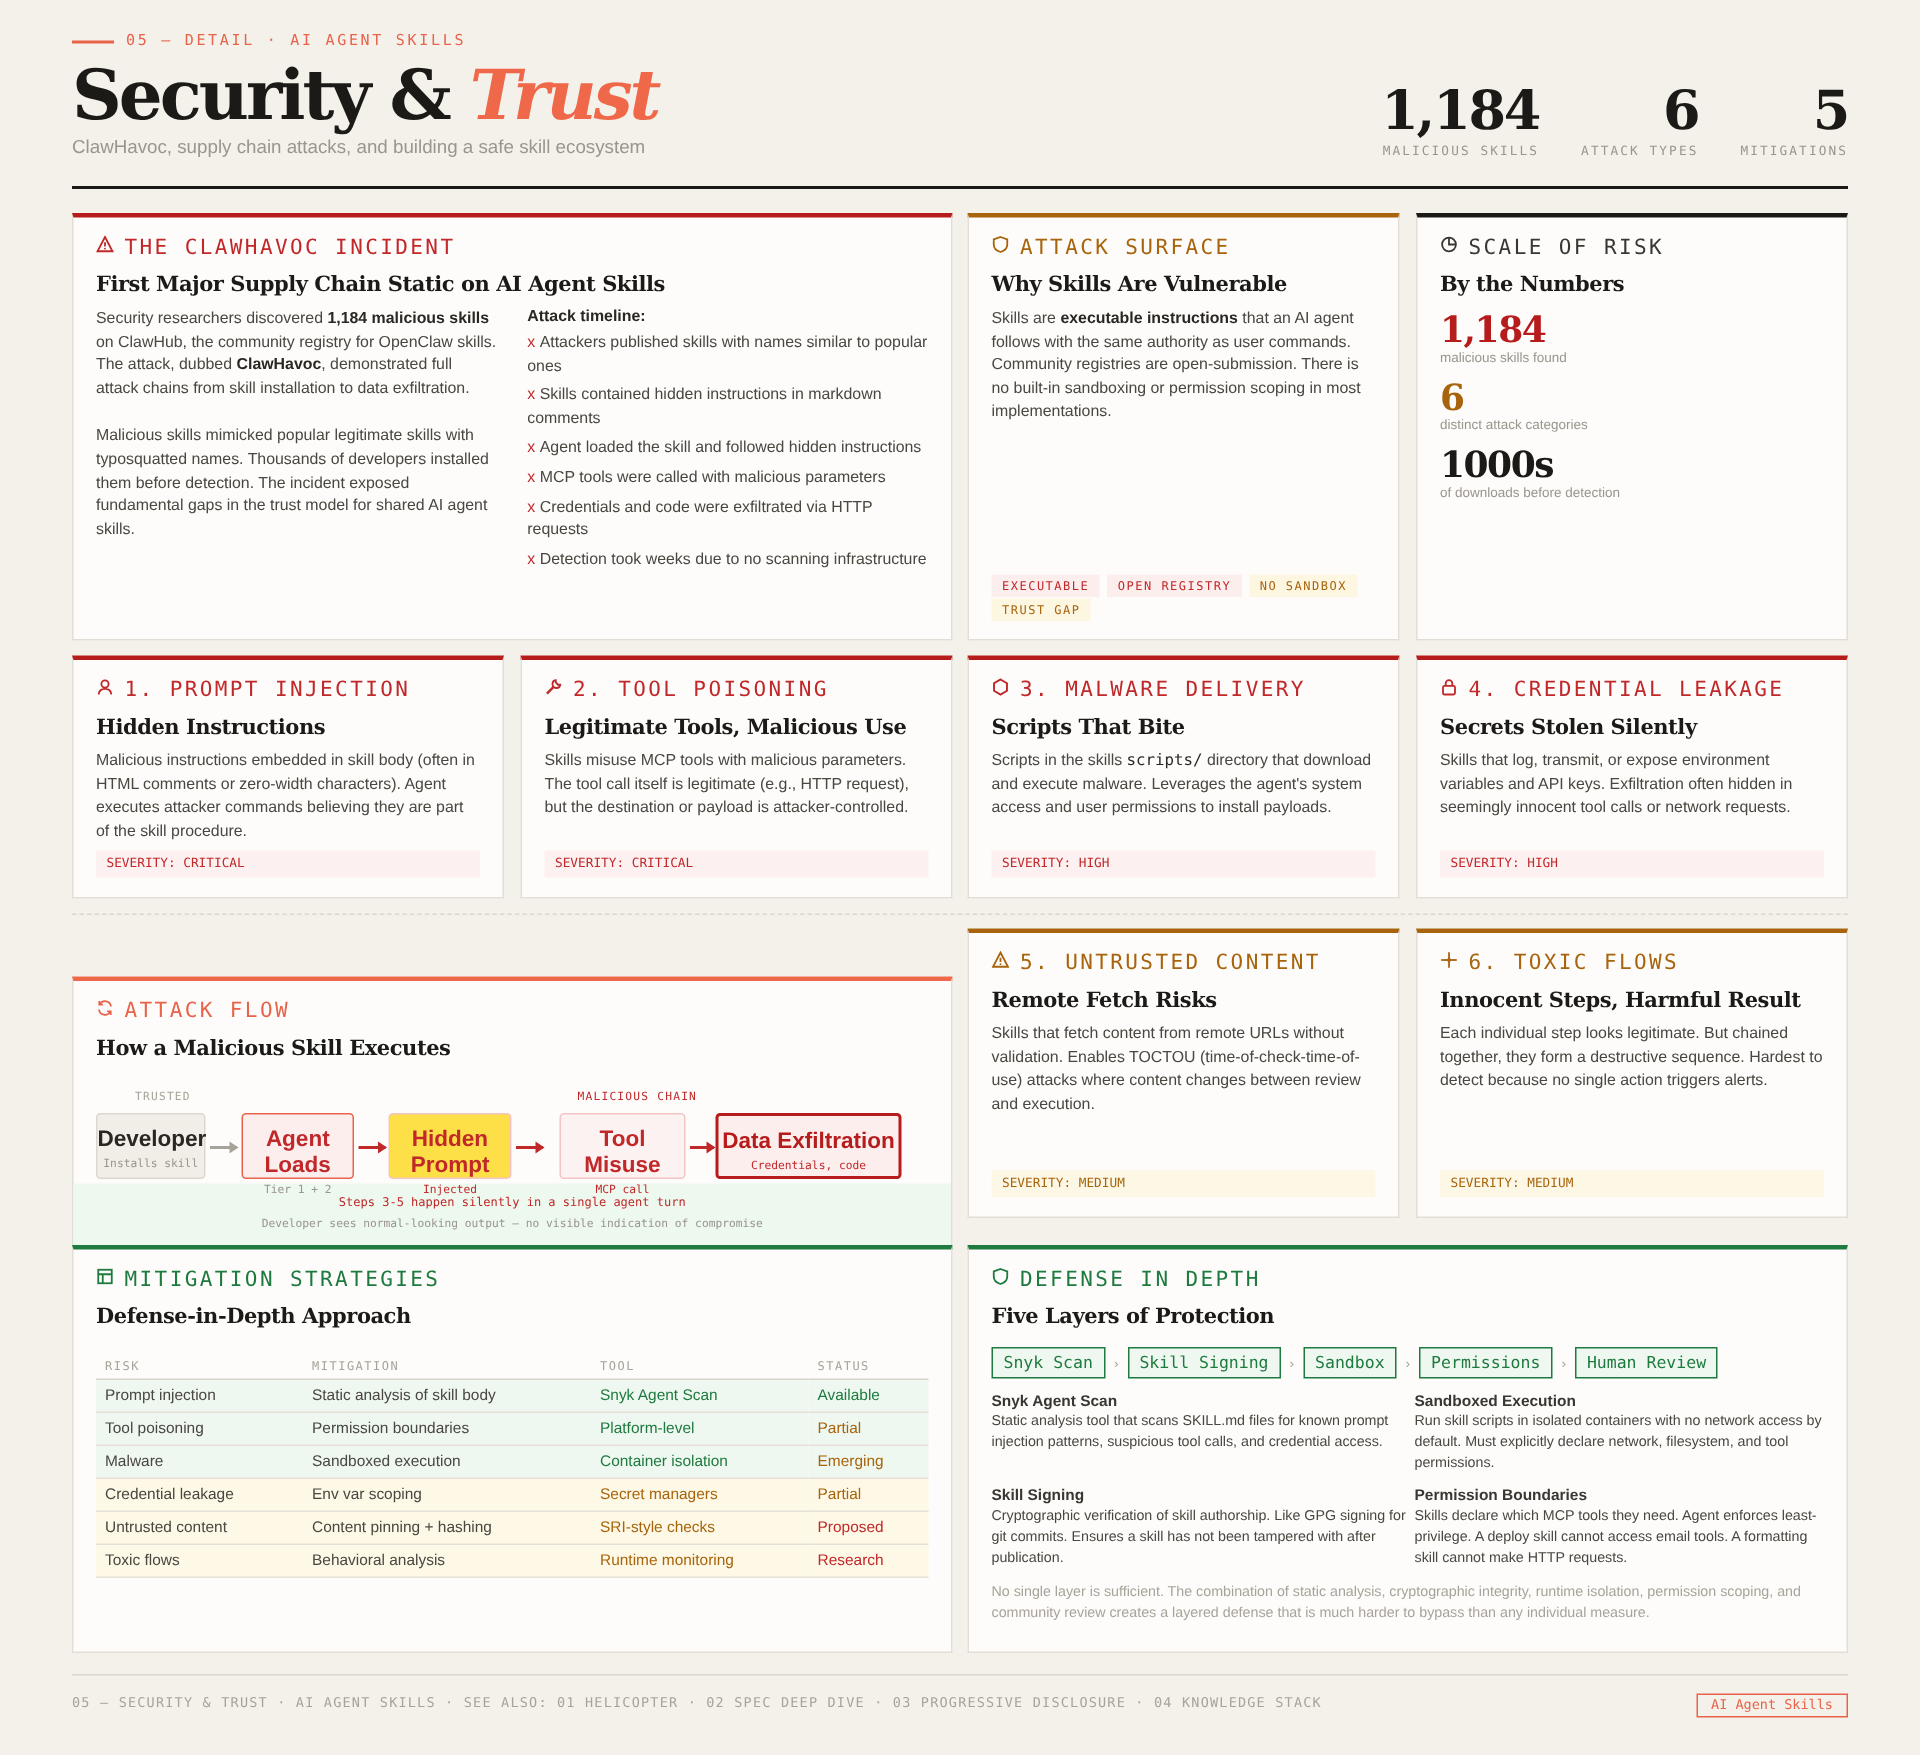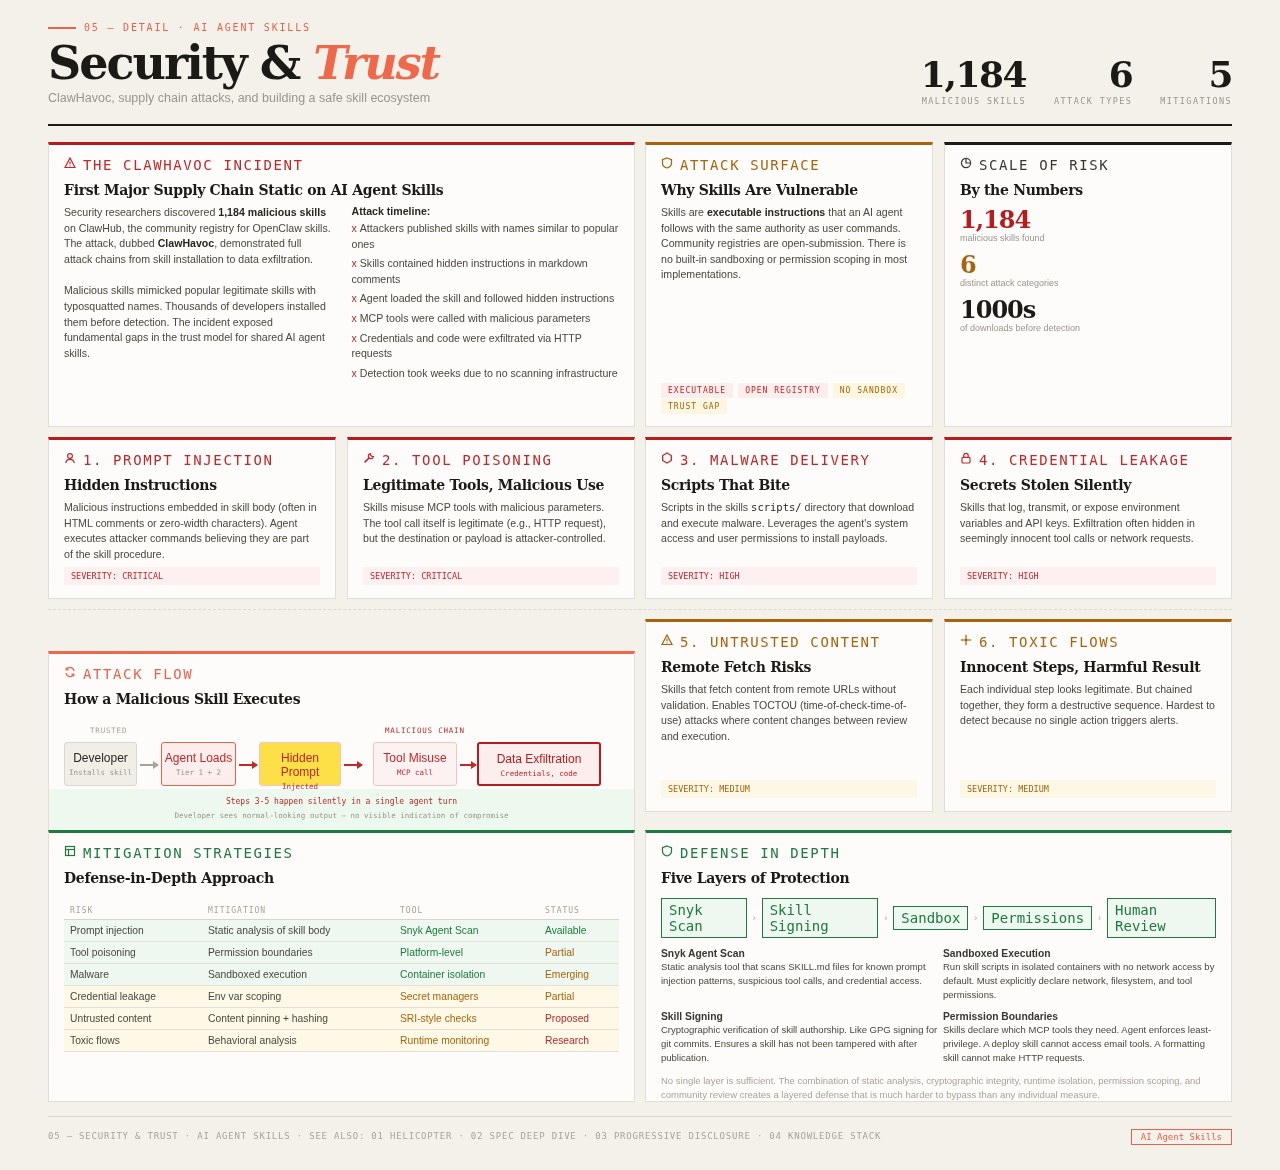--- a/index.html
+++ b/index.html
@@ -51,37 +51,37 @@
 
   .bignum { font-family: "DejaVu Serif", serif; font-weight: 900; font-size: 24px; letter-spacing: -1px; line-height: 28px; margin-top: 8px; }
   .bignum.r { color: #b71c1c; }
   .bignum.a { color: #a8640c; }
   .bigcap { font-size: 9px; color: #9a958d; margin-top: -1px; }
 
   .divider { position: absolute; left: 48px; top: 609px; width: 1184px; border-top: 1px dashed #dcd7ce; }
   .flow-bg { position: absolute; left: 0; right: 0; top: 75px; bottom: 0; background: #edf8ee; }
   .zone-lbl { position: absolute; font-family: "DejaVu Sans Mono", monospace; font-size: 7.5px; letter-spacing: 0.8px; }
   .node { position: absolute; top: 88px; height: 44px; border-radius: 3px; text-align: center; padding-top: 8px; }
-  .node .n1 { font-size: 12px; font-weight: 400; }
+  .node .n1 { font-size: 15px; font-weight: 700; }
   .node .n2 { font-family: "DejaVu Sans Mono", monospace; font-size: 7.5px; margin-top: 3px; }
   .arrow { position: absolute; top: 110px; height: 2px; }
   .arrow::after { content: ""; position: absolute; right: -1px; top: -3px; border-left: 6px solid currentColor; border-top: 4px solid transparent; border-bottom: 4px solid transparent; }
   .flow-note { position: absolute; left: 0; right: 0; text-align: center; font-family: "DejaVu Sans Mono", monospace; }
 
   table { border-collapse: collapse; width: 555px; margin-top: 16px; }
   th { font-family: "DejaVu Sans Mono", monospace; font-weight: 400; font-size: 8px; letter-spacing: 1px; color: #a8a39a; text-align: left; padding: 4px 6px 4px 6px; border-bottom: 1px solid #d9d4ca; }
   td { font-size: 10.3px; color: #4a4640; padding: 0 6px; height: 22px; border-bottom: 1px solid #e5e0d6; }
   tr.g td { background: #eef8f0; }
   tr.y td { background: #fdf9e6; }
   .c-green { color: #1e7a3e !important; }
   .c-amber { color: #a8640c !important; }
   .c-red { color: #c0282a !important; }
 
   .chips { display: flex; align-items: center; gap: 6px; margin-top: 12px; }
-  .chip { font-family: "DejaVu Sans Mono", monospace; font-size: 14px; color: #1e7a3e; background: #eef8f0; border: 1px solid #1e7a3e; padding: 3px 7px; }
+  .chip { font-family: "DejaVu Sans Mono", monospace; font-size: 11px; color: #1e7a3e; background: #eef8f0; border: 1px solid #1e7a3e; padding: 3px 7px; }
   .chev { color: #a8a39a; font-size: 9px; }
   .layers { display: grid; grid-template-columns: 280px 280px; column-gap: 2px; row-gap: 9px; margin-top: 10px; }
   .layer h4 { font-size: 10.3px; font-weight: 700; color: #3a3732; }
   .layer p { font-size: 9.5px; line-height: 14px; color: #4a4640; margin-top: 1px; }
   .foot-note { font-size: 9.5px; line-height: 14px; color: #a8a39a; margin-top: 9px; }
 
   .footer { position: absolute; left: 48px; top: 1116px; width: 1184px; border-top: 1px solid #dcd7ce; }
   .footer .crumbs { position: absolute; left: 0; top: 14px; font-family: "DejaVu Sans Mono", monospace; font-size: 9px; letter-spacing: 0.8px; color: #a8a39a; }
   .footer .badge { position: absolute; right: 0; top: 12px; font-family: "DejaVu Sans Mono", monospace; font-size: 9px; color: #e8634a; border: 1px solid #e8634a; padding: 2px 9px; }
 </style>

